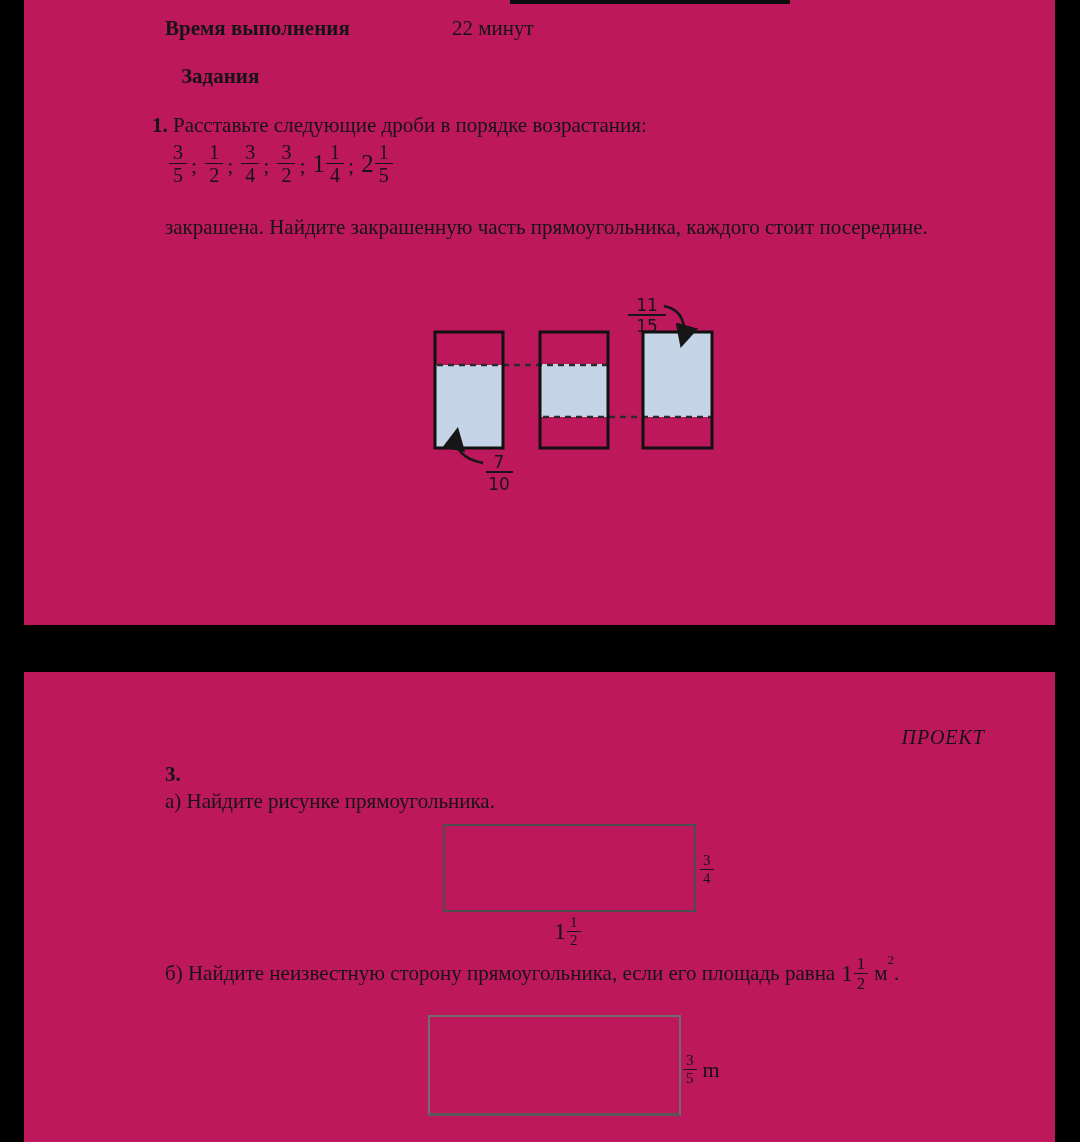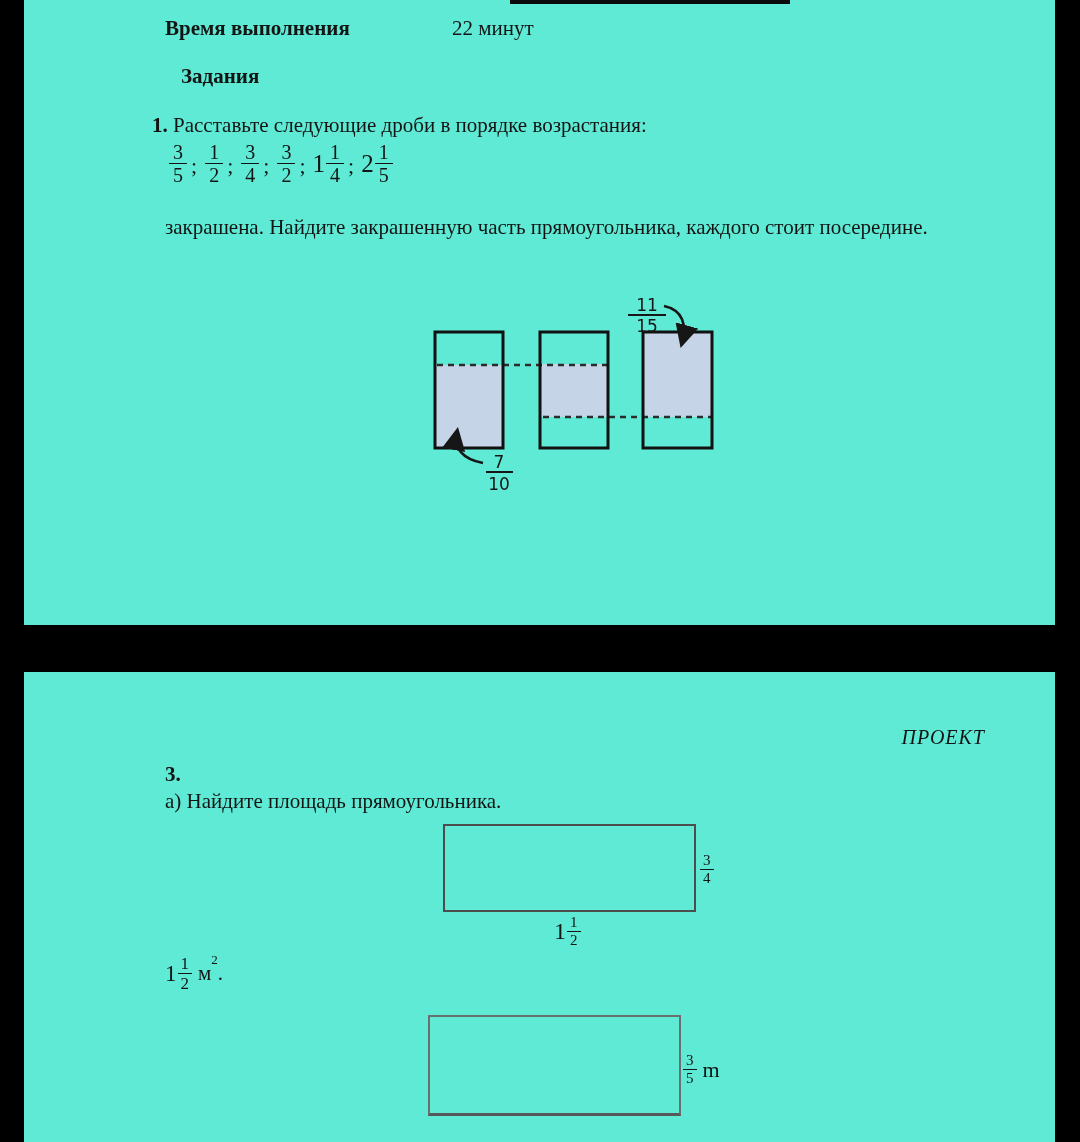--- a/index.html
+++ b/index.html
@@ -3,21 +3,21 @@
 <meta charset="utf-8">
 <style>
   html,body{margin:0;padding:0;}
   body{
     width:1080px;height:1142px;position:relative;
     background:#000;
     font-family:"Liberation Serif","DejaVu Serif",serif;
     color:#141414;
     overflow:hidden;
   }
-  .page{position:absolute;background:#5eead4;}
+  .page{position:absolute;background:#be185d;}
   #page1{left:24px;top:0;width:1031px;height:625px;}
   #page2{left:24px;top:672px;width:1031px;height:530px;}
   .abs{position:absolute;}
   .b{font-weight:bold;}
   .t21{font-size:21px;line-height:25px;}
 
   
   #top-artifact{left:486px;top:0;width:280px;height:4px;background:#0b0b0b;}
 
   
@@ -149,36 +149,37 @@
     <text class="hand" x="99" y="205" text-anchor="middle">10</text>
     <path d="M 83,178 C 62,174 54,163 57,147" fill="none" stroke="#161616" stroke-width="2.6" marker-end="url(#ah)"></path>
   </svg>
 </div>
 
 <div class="page" id="page2">
 
   <div class="abs" id="corner-mark">ПРОЕКТ</div>
 
   <div class="abs t21 b" style="left:141px;top:90px;">3.</div>
-  <div class="abs t21" style="left:141px;top:117px;">а) Найдите площадь прямоугольника.</div>
+  <div class="abs t21" style="left:141px;top:117px;">а) Найдите рисунке прямоугольника.</div>
 
   <div class="abs rect-a"></div>
   <span class="abs frac frac-s" style="left:676px;top:180px;">
     <span class="num">3</span>
     <span class="den">4</span>
   </span>
   <span class="abs mixed" style="left:530px;top:242px;">
     <span class="whole" style="font-size:24px;">1</span>
     <span class="frac frac-s">
       <span class="num">1</span>
       <span class="den">2</span>
     </span>
   </span>
 
   <div class="abs label-row" style="left:141px;top:282px;">
+    <span class="t21">б) Найдите неизвестную сторону прямоугольника, если его площадь равна</span>
     <span class="mixed">
       <span class="whole" style="font-size:23px;">1</span>
       <span class="frac frac-m">
         <span class="num">1</span>
         <span class="den">2</span>
       </span>
     </span>
     <span class="t21"><span>м</span><sup class="s2">2</sup><span>.</span></span>
   </div>
 

